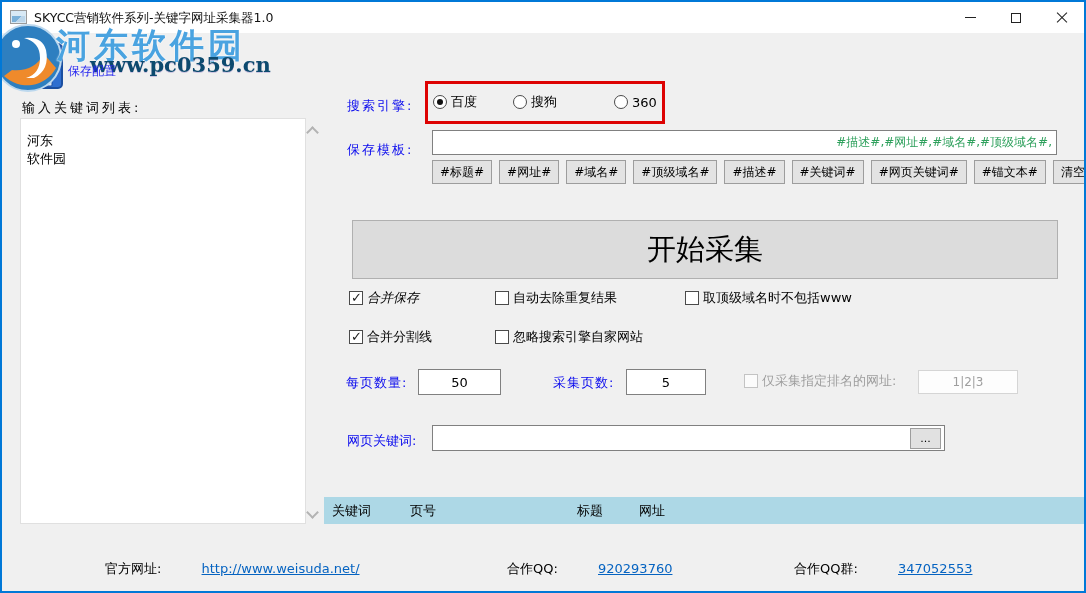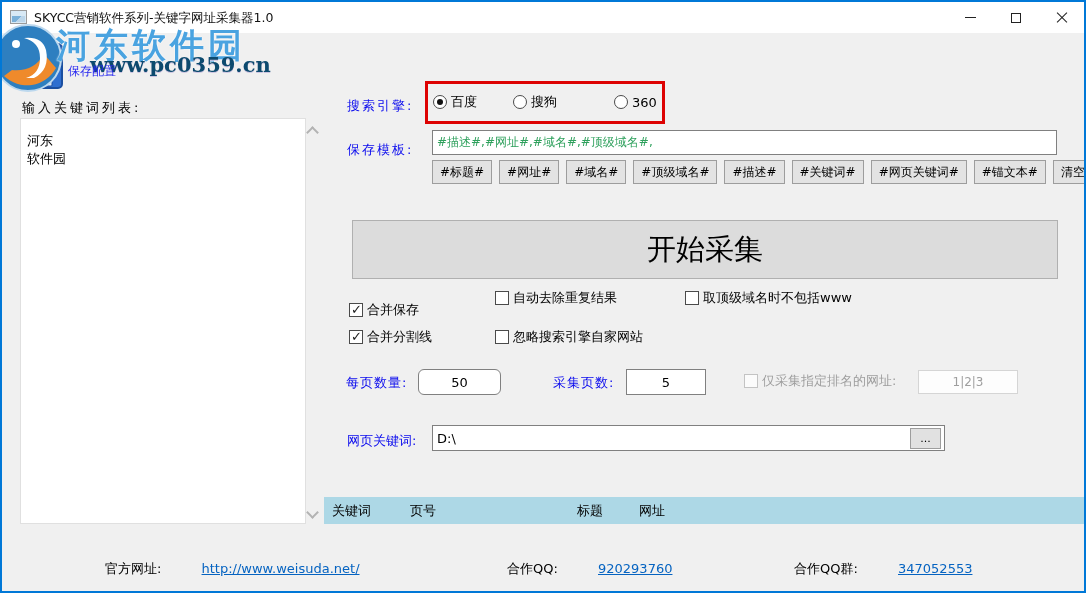--- a/index.html
+++ b/index.html
@@ -46,21 +46,21 @@
   
   .red-box{ position:absolute; left:423px; top:79px; width:240px; height:43px;
             border:3px solid #dd0202; z-index:40; pointer-events:none; }
 
   
   .radio-opt{ position:absolute; top:92px; display:flex; align-items:center; gap:4px; height:16px; }
   .radio{ width:14px; height:14px; border:1px solid #4a4a4a; border-radius:50%; background:#fff; position:relative; }
   .radio.sel::after{ content:""; position:absolute; left:3px; top:3px; width:6px; height:6px; border-radius:50%; background:#111; }
 
   
-  .tbox{ position:absolute; border:1px solid #808080; background:#fff; font-family:inherit; font-size:12px; padding:0 4px; }
+  .tbox{ position:absolute; border:1px solid #808080; background:#fff; font-family:inherit; font-size:12px; padding:0 4px;text-align:right; }
   .tpl-input{ left:430px; top:128px; width:625px; height:25px; color:#2ea05c; }
   .tag-row{ position:absolute; left:430px; top:158px; display:flex; gap:7px; }
   .tagbtn{ height:24px; padding:0 7px; font-size:12px; font-family:inherit; background:#e3e3e3;
            border:1px solid #9d9d9d; color:#000; white-space:nowrap; cursor:pointer; }
 
   .start-btn{ position:absolute; left:350px; top:218px; width:706px; height:59px; background:#dcdcdc;
               border:1px solid #b0b0b0; font-family:inherit; font-size:29px; color:#000; cursor:pointer; }
 
   
   .cb-opt{ position:absolute; display:flex; align-items:center; gap:4px; height:15px; }
@@ -161,21 +161,21 @@
     <button class="tagbtn">#顶级域名#</button>
     <button class="tagbtn">#描述#</button>
     <button class="tagbtn">#关键词#</button>
     <button class="tagbtn">#网页关键词#</button>
     <button class="tagbtn">#锚文本#</button>
     <button class="tagbtn">清空模板</button>
   </div>
 
   <button class="start-btn">开始采集</button>
 
-  <div class="cb-opt" style="left:347px;top:300px;">
+  <div class="cb-opt" style="left:347px;top:288px;font-style:italic;">
     <span class="cb checked"></span>
     <span>合并保存</span>
   </div>
   <div class="cb-opt" style="left:493px;top:288px;">
     <span class="cb"></span>
     <span>自动去除重复结果</span>
   </div>
   <div class="cb-opt" style="left:683px;top:288px;">
     <span class="cb"></span>
     <span>取顶级域名时不包括www</span>
@@ -183,21 +183,21 @@
   <div class="cb-opt" style="left:347px;top:327px;">
     <span class="cb checked"></span>
     <span>合并分割线</span>
   </div>
   <div class="cb-opt" style="left:493px;top:327px;">
     <span class="cb"></span>
     <span>忽略搜索引擎自家网站</span>
   </div>
 
   <div class="lbl-blue" style="left:344px;top:372px;letter-spacing:1px;">每页数量:</div>
-  <input class="tbox num-input" style="left: 416px; top: 367px; width: 83px; height: 26px; border-radius: 6px;" value="50">
+  <input class="tbox num-input" style="left: 416px; top: 367px; width: 83px; height: 26px;" value="50">
   <div class="lbl-blue" style="left:551px;top:372px;letter-spacing:1px;">采集页数:</div>
   <input class="tbox num-input" style="left: 624px; top: 367px; width: 80px; height: 26px;" value="5">
 
   <div class="cb-opt" style="left:742px;top:371px;">
     <span class="cb disabled"></span>
     <span class="gray">仅采集指定排名的网址:</span>
   </div>
   <input class="tbox dis-input" style="left: 916px; top: 368px; width: 100px; height: 24px;" disabled="" value="1|2|3">
 
   <div class="lbl-blue" style="left:345px;top:430px;">网页关键词:</div>

